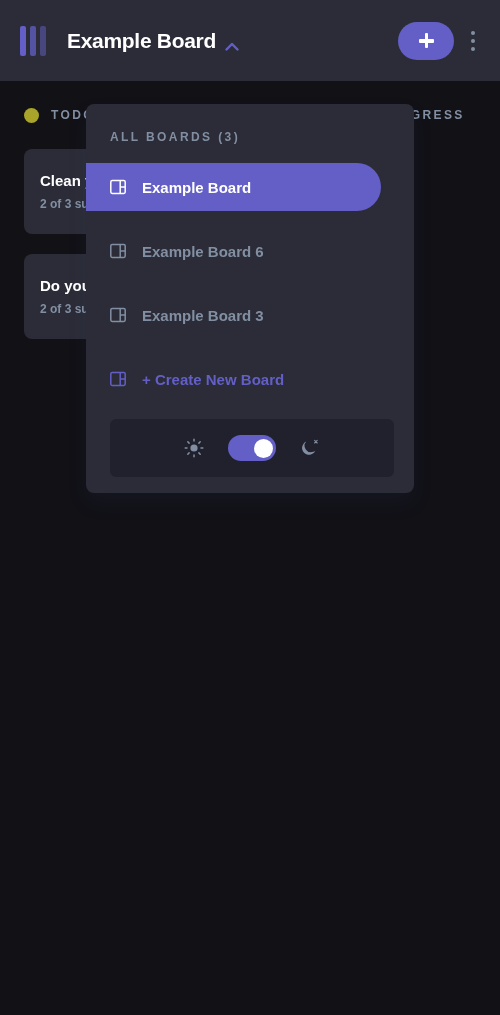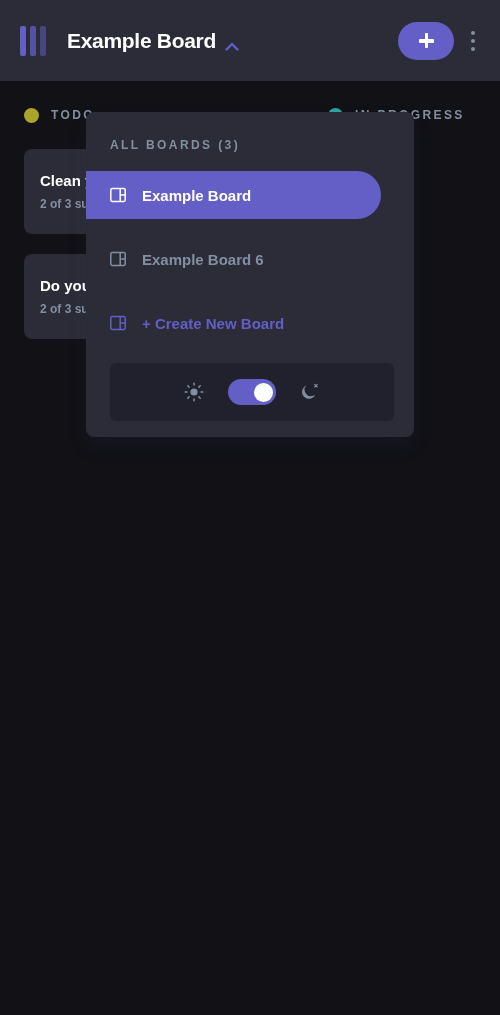--- a/index.html
+++ b/index.html
@@ -155,21 +155,21 @@
   .card-sub {
     color: #828fa3;
     font-size: 12px;
     font-weight: bold;
     white-space: nowrap;
   }
 
   
   .panel {
     position: absolute;
-    top: 112px;
+    top: 104px;
     left: 86px;
     width: 328px;
     background: #2b2c37;
     border-radius: 8px;
     z-index: 20;
     padding-bottom: 16px;
     box-shadow: 0 10px 20px rgba(54,78,126,0.10);
   }
   .panel-label {
     color: #828fa3;
@@ -311,20 +311,29 @@
       <div class="board-item">
         <span class="icon-board">
           <svg width="16" height="16" viewBox="0 0 16 16" fill="none" xmlns="http://www.w3.org/2000/svg">
             <rect x="0.8" y="1.6" width="14.4" height="12.8" rx="1.4" stroke="#828FA3" stroke-width="1.5"></rect>
             <path d="M10.2 1.8V14.2M10.2 8H15.2" stroke="#828FA3" stroke-width="1.5"></path>
           </svg>
         </span>
         <span>Example Board 6</span>
       </div>
 
+      <div class="board-item">
+        <span class="icon-board">
+          <svg width="16" height="16" viewBox="0 0 16 16" fill="none" xmlns="http://www.w3.org/2000/svg">
+            <rect x="0.8" y="1.6" width="14.4" height="12.8" rx="1.4" stroke="#828FA3" stroke-width="1.5"></rect>
+            <path d="M10.2 1.8V14.2M10.2 8H15.2" stroke="#828FA3" stroke-width="1.5"></path>
+          </svg>
+        </span>
+        <span>Example Board 3</span>
+      </div>
 
       <div class="board-item create">
         <span class="icon-board">
           <svg width="16" height="16" viewBox="0 0 16 16" fill="none" xmlns="http://www.w3.org/2000/svg">
             <rect x="0.8" y="1.6" width="14.4" height="12.8" rx="1.4" stroke="#635FC7" stroke-width="1.5"></rect>
             <path d="M10.2 1.8V14.2M10.2 8H15.2" stroke="#635FC7" stroke-width="1.5"></path>
           </svg>
         </span>
         <span>+ Create New Board</span>
       </div>

